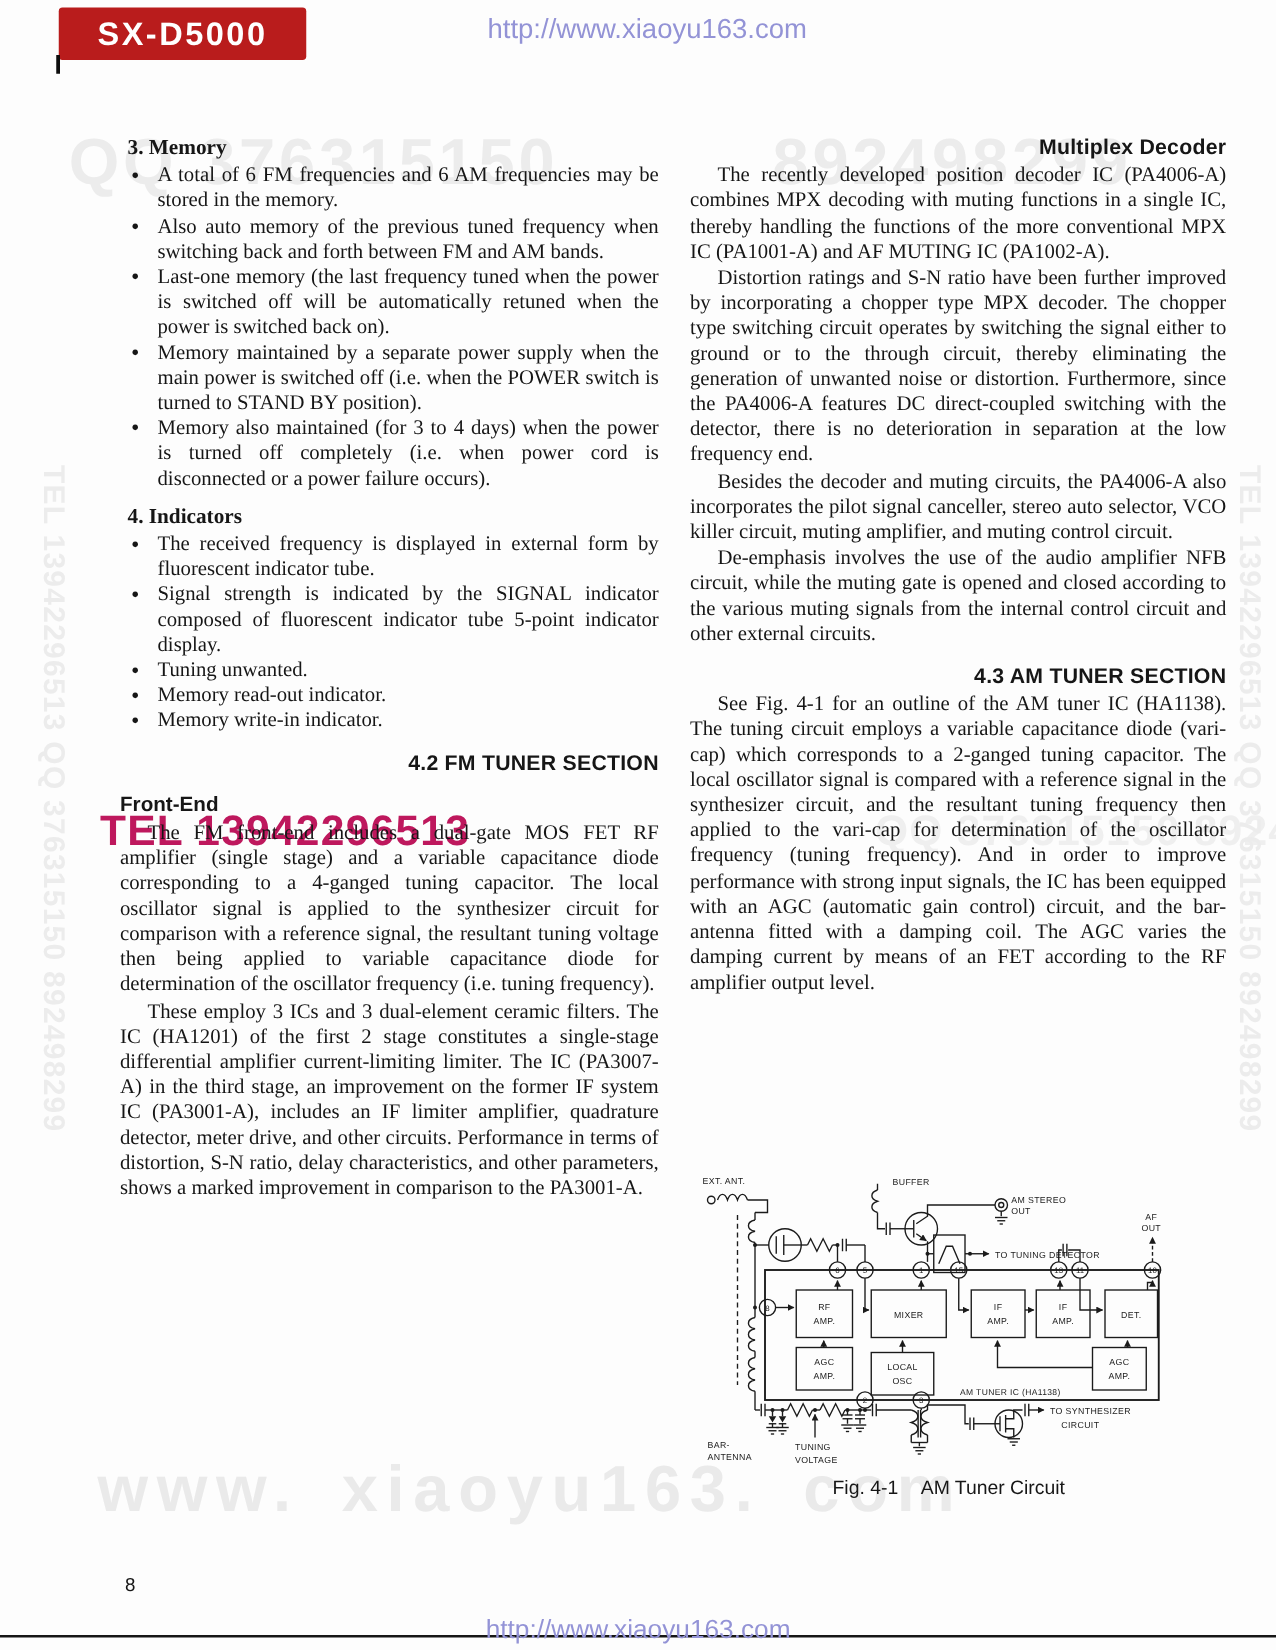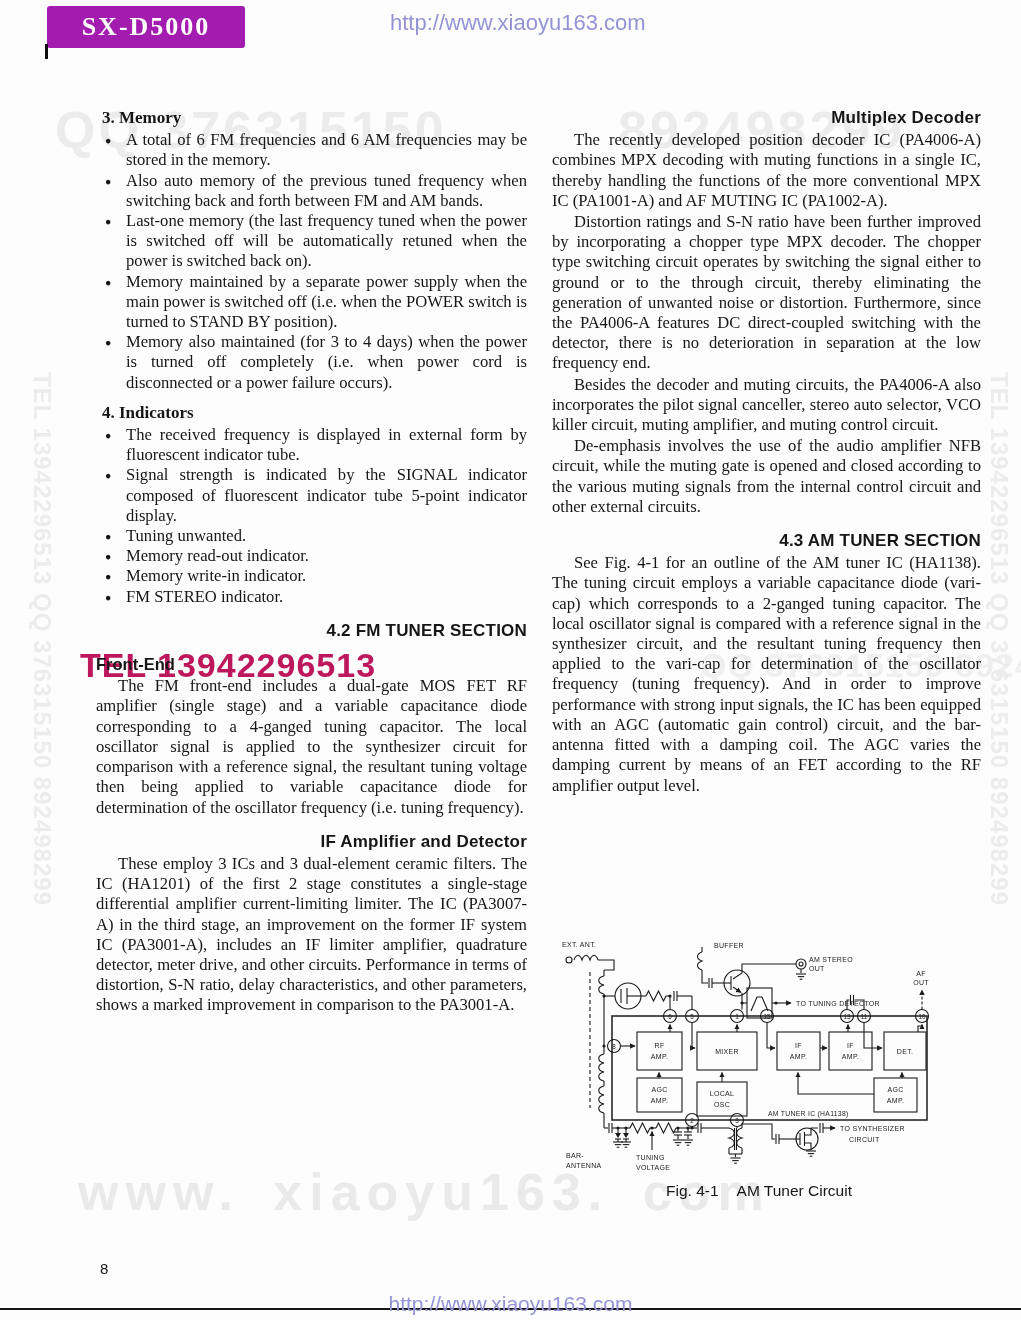--- a/index.html
+++ b/index.html
@@ -14,22 +14,22 @@
   #wm-bottom-url{top:1292px;left:0;width:1021px;text-align:center;font-size:21px;z-index:4;}
   #wm-top-left{top:100px;left:55px;font-size:52px;letter-spacing:3px;}
   #wm-top-right{top:100px;left:618px;font-size:52px;letter-spacing:3px;}
   #wm-mid-left{top:646px;left:80px;font-size:34px;letter-spacing:1px;color:#be185d;}
   #wm-mid-right{top:646px;left:700px;font-size:34px;letter-spacing:1px;color:#efefef;}
   #wm-big{top:1162px;left:78px;font-size:52px;letter-spacing:7px;word-spacing:12px;color:#eaeaea;}
   .wm-vert{font-size:24px;letter-spacing:1px;transform:rotate(90deg);transform-origin:left top;color:#ececec;}
   #wm-left-vert{top:372px;left:56px;}
   #wm-right-vert{top:372px;left:1013px;}
   
-  .badge{position:absolute;left:47px;top:6px;width:198px;height:42px;background:#a21caf;
-         color:#fff;font-family:Liberation Serif, serif;font-weight:bold;font-size:26px;
+  .badge{position:absolute;left:47px;top:6px;width:198px;height:42px;background:#b91c1c;
+         color:#fff;font-family:Liberation Sans, sans-serif;font-weight:bold;font-size:26px;
          letter-spacing:2px;display:flex;align-items:center;justify-content:center;
          border-radius:3px;z-index:3;}
   .badge-tail{position:absolute;left:45px;top:44px;width:3px;height:15px;background:#0d0d0d;z-index:3;}
   
   .col{position:absolute;top:108px;z-index:2;font-size:16.6px;line-height:20.2px;text-align:justify;}
   #col-left{left:96px;width:431px;}
   #col-right{left:552px;width:429px;}
   .h-serif{font-weight:bold;font-size:17px;margin:0 0 2px 6px;text-align:left;}
   .h-sans{font-family:"Liberation Sans",sans-serif;font-weight:bold;font-size:17px;
           margin:14px 0 2px 0;text-align:right;letter-spacing:0.2px;}
@@ -86,26 +86,24 @@
       <li>Memory maintained by a separate power supply when the main power is switched off (i.e. when the POWER switch is turned to STAND BY position).</li>
       <li>Memory also maintained (for 3 to 4 days) when the power is turned off completely (i.e. when power cord is disconnected or a power failure occurs).</li>
     </ul>
     <div class="h-serif">4. Indicators</div>
     <ul class="bullets">
       <li>The received frequency is displayed in external form by fluorescent indicator tube.</li>
       <li>Signal strength is indicated by the SIGNAL indicator composed of fluorescent indicator tube 5-point indicator display.</li>
       <li>Tuning unwanted.</li>
       <li>Memory read-out indicator.</li>
       <li>Memory write-in indicator.</li>
-      <li>FM STEREO indicator.</li>
     </ul>
     <div class="h-sans">4.2 FM TUNER SECTION</div>
     <div class="h-sans-sub">Front-End</div>
     <p class="body">The FM front-end includes a dual-gate MOS FET RF amplifier (single stage) and a variable capacitance diode corresponding to a 4-ganged tuning capacitor. The local oscillator signal is applied to the synthesizer circuit for comparison with a reference signal, the resultant tuning voltage then being applied to variable capacitance diode for determination of the oscillator frequency (i.e. tuning frequency).</p>
-    <div class="h-sans">IF Amplifier and Detector</div>
     <p class="body">These employ 3 ICs and 3 dual-element ceramic filters. The IC (HA1201) of the first 2 stage constitutes a single-stage differential amplifier current-limiting limiter. The IC (PA3007-A) in the third stage, an improvement on the former IF system IC (PA3001-A), includes an IF limiter amplifier, quadrature detector, meter drive, and other circuits. Performance in terms of distortion, S-N ratio, delay characteristics, and other parameters, shows a marked improvement in comparison to the PA3001-A.</p>
   </div>
 
   <div class="col" id="col-right">
     <div class="h-sans h-sans-first">Multiplex Decoder</div>
     <p class="body">The recently developed position decoder IC (PA4006-A) combines MPX decoding with muting functions in a single IC, thereby handling the functions of the more conventional MPX IC (PA1001-A) and AF MUTING IC (PA1002-A).</p>
     <p class="body">Distortion ratings and S-N ratio have been further improved by incorporating a chopper type MPX decoder. The chopper type switching circuit operates by switching the signal either to ground or to the through circuit, thereby eliminating the generation of unwanted noise or distortion. Furthermore, since the PA4006-A features DC direct-coupled switching with the detector, there is no deterioration in separation at the low frequency end.</p>
     <p class="body">Besides the decoder and muting circuits, the PA4006-A also incorporates the pilot signal canceller, stereo auto selector, VCO killer circuit, muting amplifier, and muting control circuit.</p>
     <p class="body">De-emphasis involves the use of the audio amplifier NFB circuit, while the muting gate is opened and closed according to the various muting signals from the internal control circuit and other external circuits.</p>
     <div class="h-sans">4.3 AM TUNER SECTION</div>

